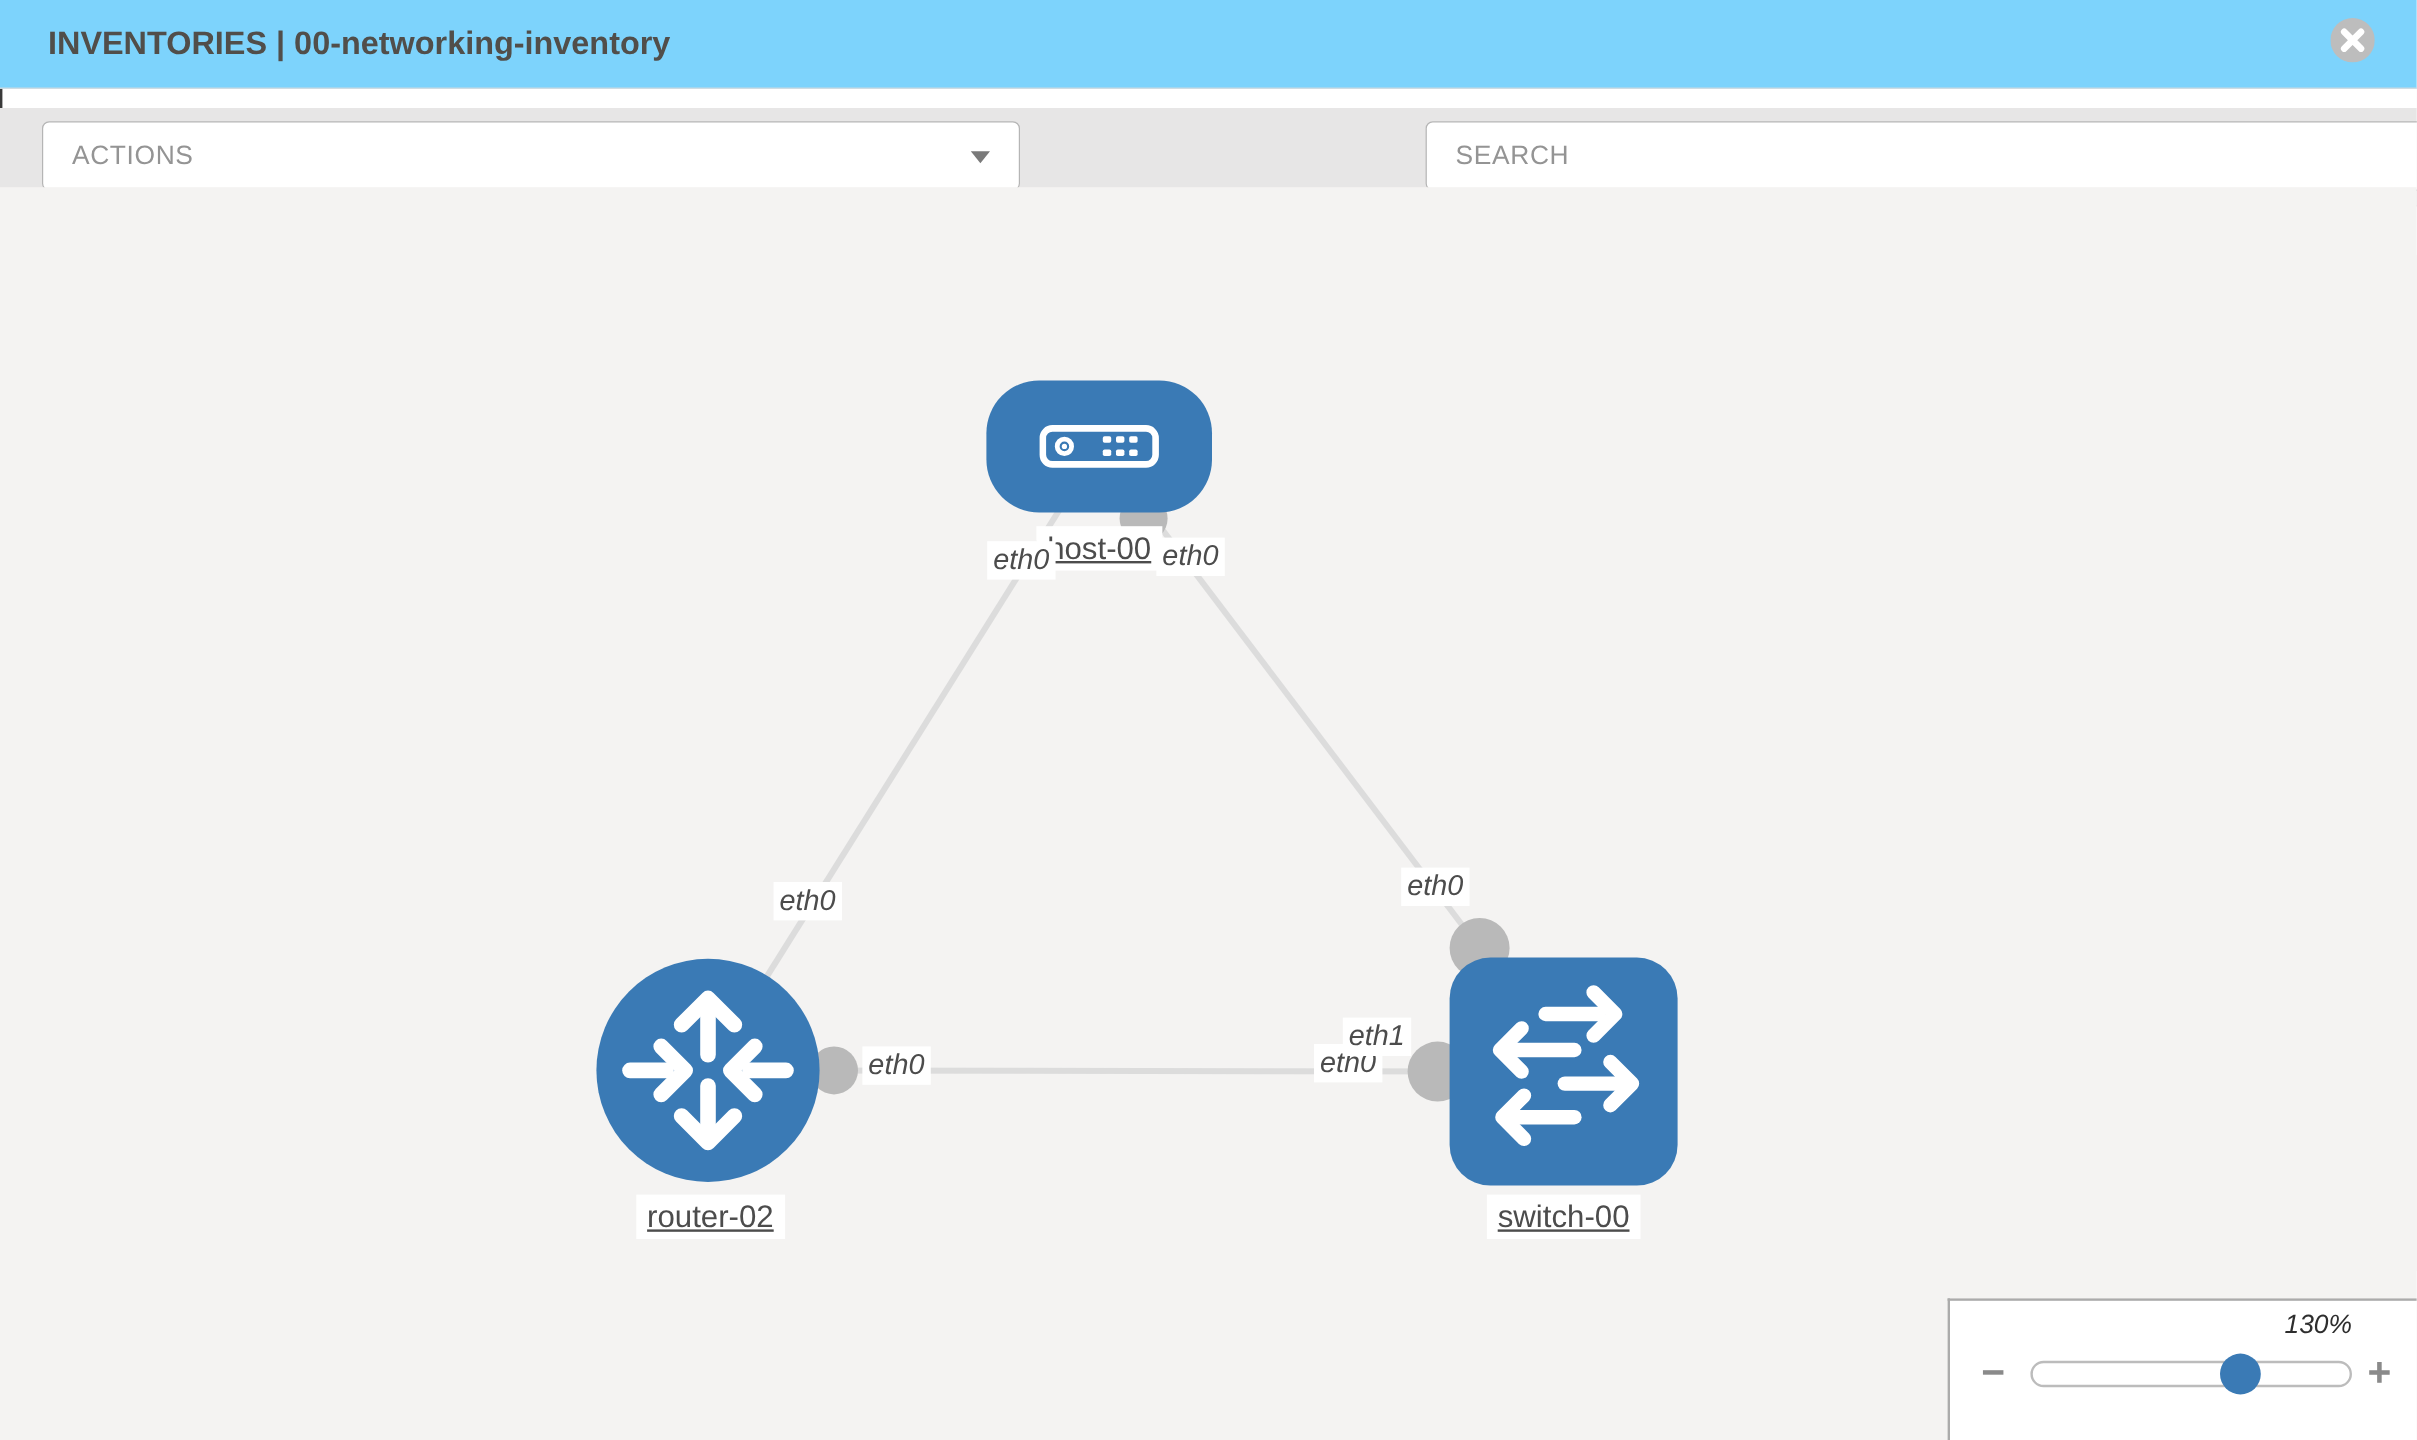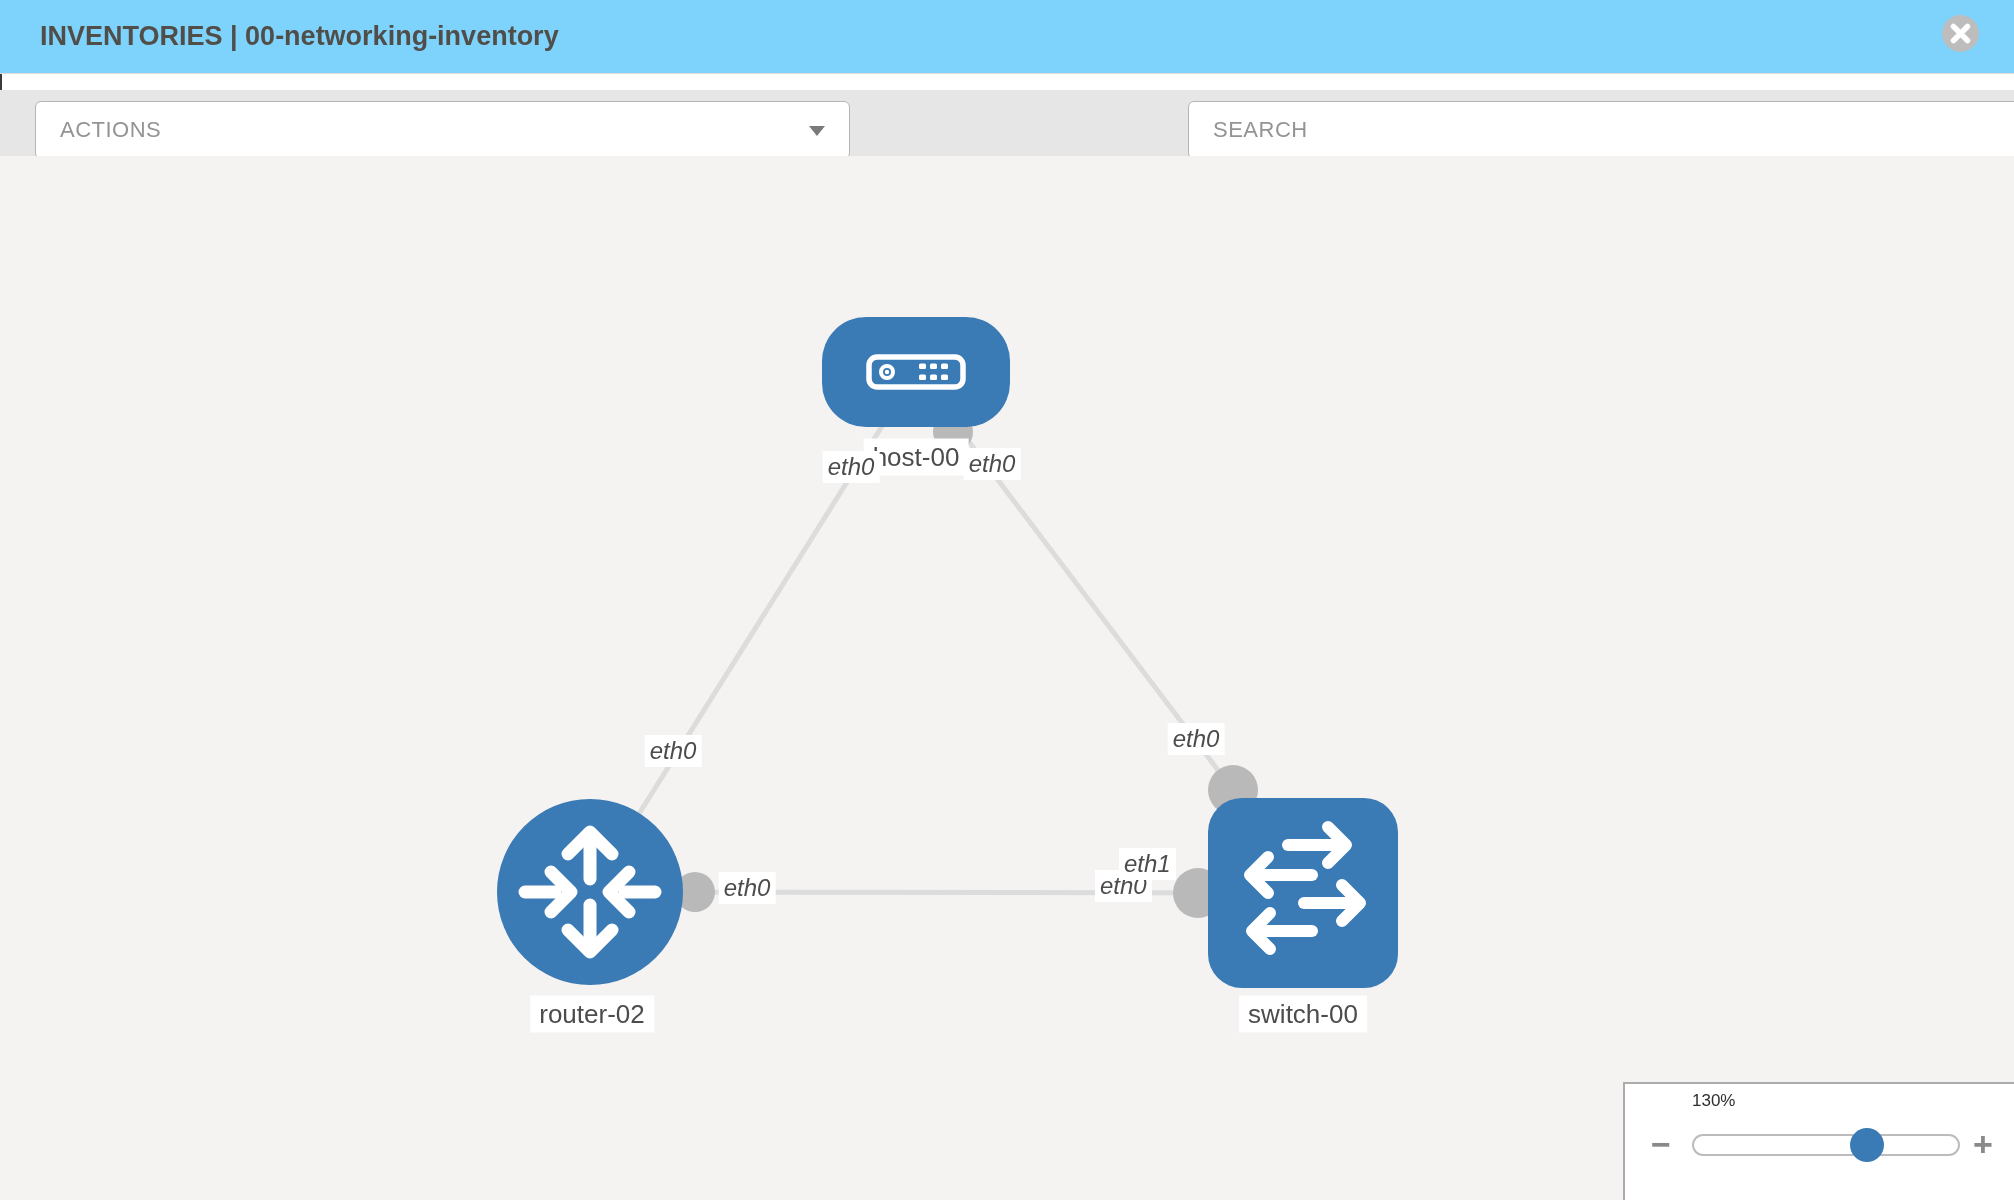--- a/index.html
+++ b/index.html
@@ -24,25 +24,25 @@
   .key-pos{left:1116px;}
   
   .canvas{position:absolute;left:0;top:156px;width:2014px;height:1044px;background:#f4f3f2;}
   .links-svg{position:absolute;left:0;top:0;}
   .node{position:absolute;background:#3a7ab5;display:flex;align-items:center;justify-content:center;cursor:pointer;}
   .node-host{left:822px;top:161px;width:188px;height:110px;border-radius:44px;}
   .node-router{left:497px;top:643px;width:186px;height:186px;border-radius:50%;}
   .node-switch{left:1208px;top:642px;width:190px;height:190px;border-radius:34px;}
   .lbl{position:absolute;background:#ffffff;color:#4c4c4c;white-space:nowrap;transform:translate(-50%,-50%);}
   .lbl-fixed{position:absolute;background:#ffffff;color:#4c4c4c;white-space:nowrap;}
-  .node-lbl{font-size:26px;padding:3px 9px;}
+  .node-lbl{font-size:26px;padding:3px 9px;text-decoration:underline;}
   .if-lbl{font-size:24px;padding:2px 5px;font-style:italic;}
   
   .zoom-panel{position:absolute;right:0;top:926px;width:389px;height:118px;background:#ffffff;border-top:2px solid #ababab;border-left:2px solid #ababab;}
-  .zoom-value{position:absolute;left:67px;top:7px;width:268px;text-align:left;font-size:17px;color:#2e2e2e;}
+  .zoom-value{position:absolute;left:67px;top:7px;width:268px;text-align:right;font-size:22px;color:#2e2e2e;font-style:italic;}
   .zoom-btn{position:absolute;top:44px;height:34px;line-height:32px;font-size:34px;font-weight:bold;color:#8a8a8a;cursor:pointer;user-select:none;}
   .zoom-minus{left:26px;}
   .zoom-plus{left:348px;}
   .slider-track{position:absolute;left:67px;top:50px;width:268px;height:22px;background:#fff;border:2px solid #bcbcbc;border-radius:13px;box-sizing:border-box;cursor:pointer;}
   .slider-thumb{position:absolute;left:156px;top:-8px;width:34px;height:34px;border-radius:50%;background:#3a7ab5;cursor:grab;}
 </style>
 </head>
 <body>
 
 <div class="edge-strip"></div>

